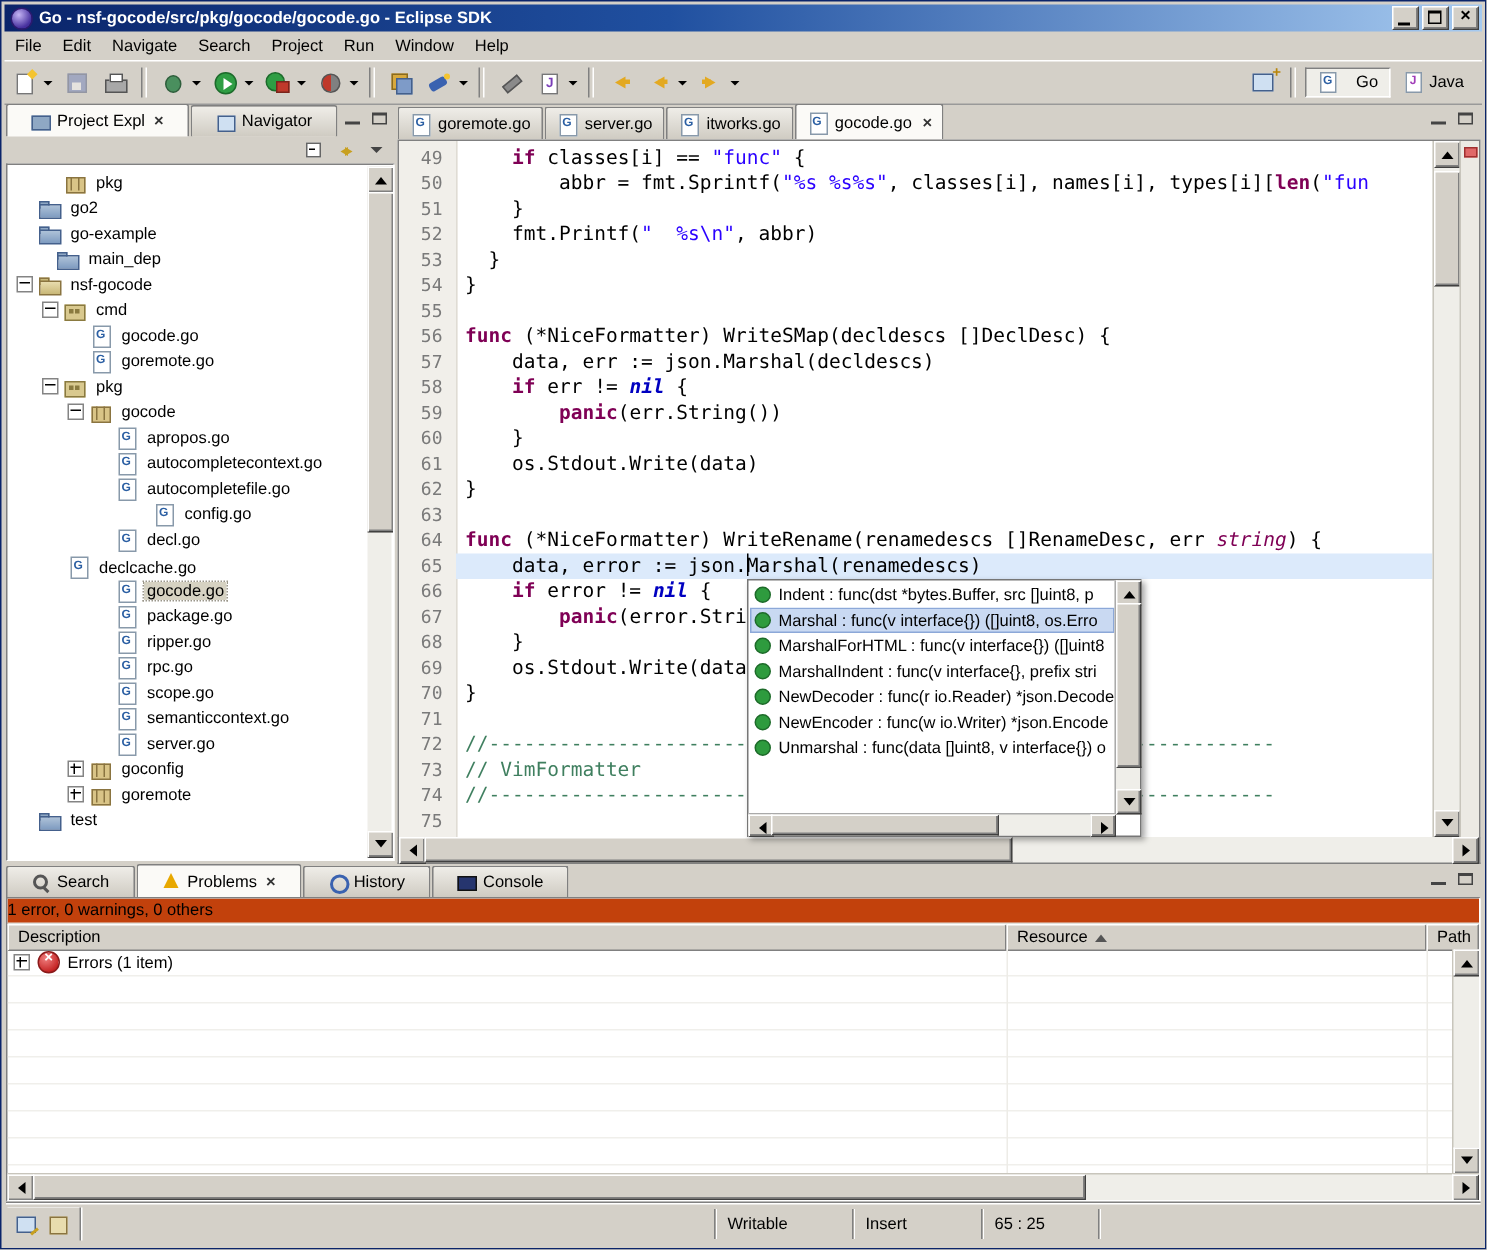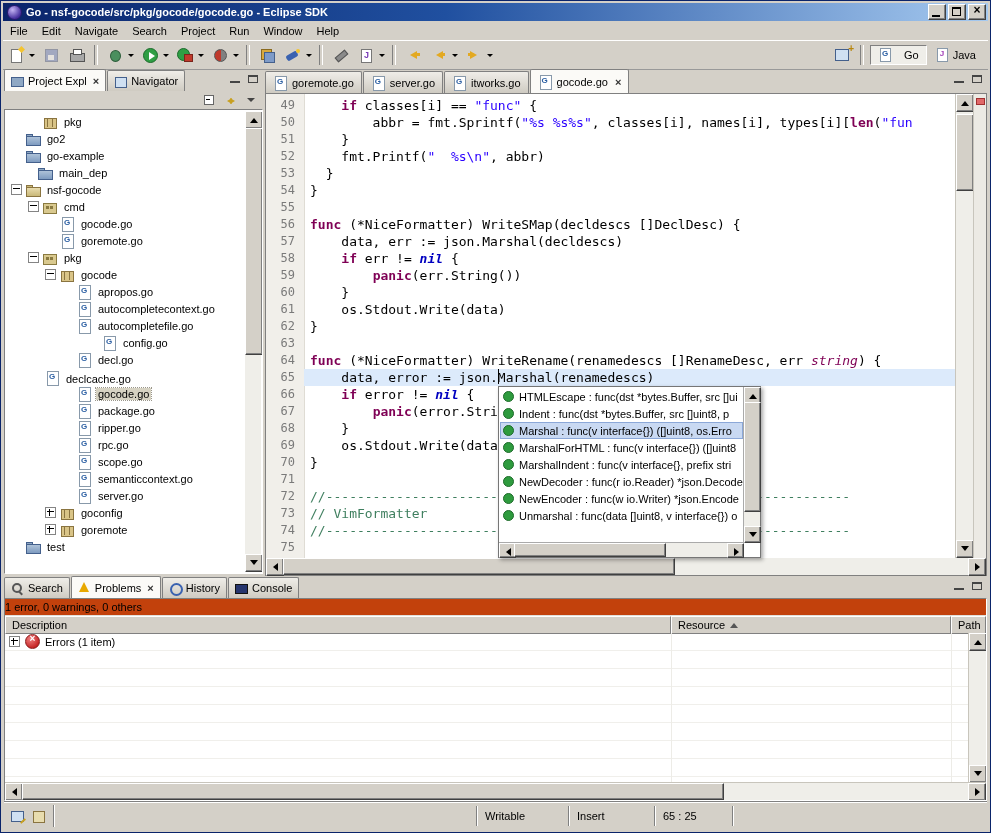--- a/index.html
+++ b/index.html
@@ -65,21 +65,21 @@
   .persp-open::after{content:'+';position:absolute;right:0;top:-2px;font-weight:bold;font-size:10px;color:#B8860B;}
   .persp{display:flex;align-items:center;gap:4px;padding:2px 7px;border:1px solid transparent;}
   .persp.active{border-color:#808080 #fff #fff #808080;background:#EFEEE9;gap:12px;}
   .persp-ico{position:relative;width:14px;height:14px;}
   .pi-go::before{content:'';position:absolute;left:2px;top:0;width:9px;height:12px;background:#fff;border:1px solid #8899AA;}
   .pi-go::after{content:'G';position:absolute;left:4px;top:1px;font-size:8px;font-weight:bold;color:#2B5FA3;}
   .pi-java::before{content:'';position:absolute;left:2px;top:0;width:9px;height:12px;background:#fff;border:1px solid #8899AA;}
   .pi-java::after{content:'J';position:absolute;left:5px;top:1px;font-size:8px;font-weight:bold;color:#A03DB8;}
 
   
-  .vtab{display:flex;align-items:center;gap:4px;height:20px;padding:0 6px;margin-right:1px;
+  .vtab{display:flex;align-items:center;gap:4px;height:20px;padding:0 16px;margin-right:1px;
     border:1px solid #808080;border-bottom:none;border-radius:2px 2px 0 0;
     background:linear-gradient(#EFEDE8,#CFCBC2);white-space:nowrap;}
   .vtab.active{background:#FBFAF7;height:21px;}
   .vtab-close::after{content:'×';font-weight:bold;font-size:11px;margin-left:2px;color:#333;}
   .vtab-ico{position:relative;width:13px;height:13px;flex:none;}
   .vti-project-expl::before{content:'';position:absolute;left:0;top:3px;width:11px;height:8px;background:#8FA8C4;border:1px solid #44608C;}
   .vti-navigator::before{content:'';position:absolute;left:1px;top:2px;width:10px;height:9px;background:#CFE0F2;border:1px solid #44608C;}
   .vi-problems::before{content:'';position:absolute;left:1px;top:1px;border-left:5px solid transparent;border-right:5px solid transparent;border-bottom:10px solid #E8A800;}
   .vi-history::before{content:'';position:absolute;left:1px;top:1px;width:9px;height:9px;border-radius:50%;border:2px solid #3A62B0;}
   .vi-console::before{content:'';position:absolute;left:0;top:2px;width:11px;height:8px;background:#26356E;border:1px solid #111;}
@@ -613,24 +613,20 @@
       <span class="sb-btn sb-left"></span>
       <span class="sb-btn sb-right"></span>
       <span class="sb-thumb h" style="left:17px;width:390px;"></span>
     </div>
   </div>
 
   <div class="ac-popup">
     <div class="ac-list" id="ac-list">
         <div class="ac-item">
           <div class="ac-ico"></div>
-          <div class="ac-label">HTMLEscape : func(dst *bytes.Buffer, src []ui</div>
-        </div>
-        <div class="ac-item">
-          <div class="ac-ico"></div>
           <div class="ac-label">Indent : func(dst *bytes.Buffer, src []uint8, p</div>
         </div>
         <div class="ac-item selected">
           <div class="ac-ico"></div>
           <div class="ac-label">Marshal : func(v interface{}) ([]uint8, os.Erro</div>
         </div>
         <div class="ac-item">
           <div class="ac-ico"></div>
           <div class="ac-label">MarshalForHTML : func(v interface{}) ([]uint8</div>
         </div>

